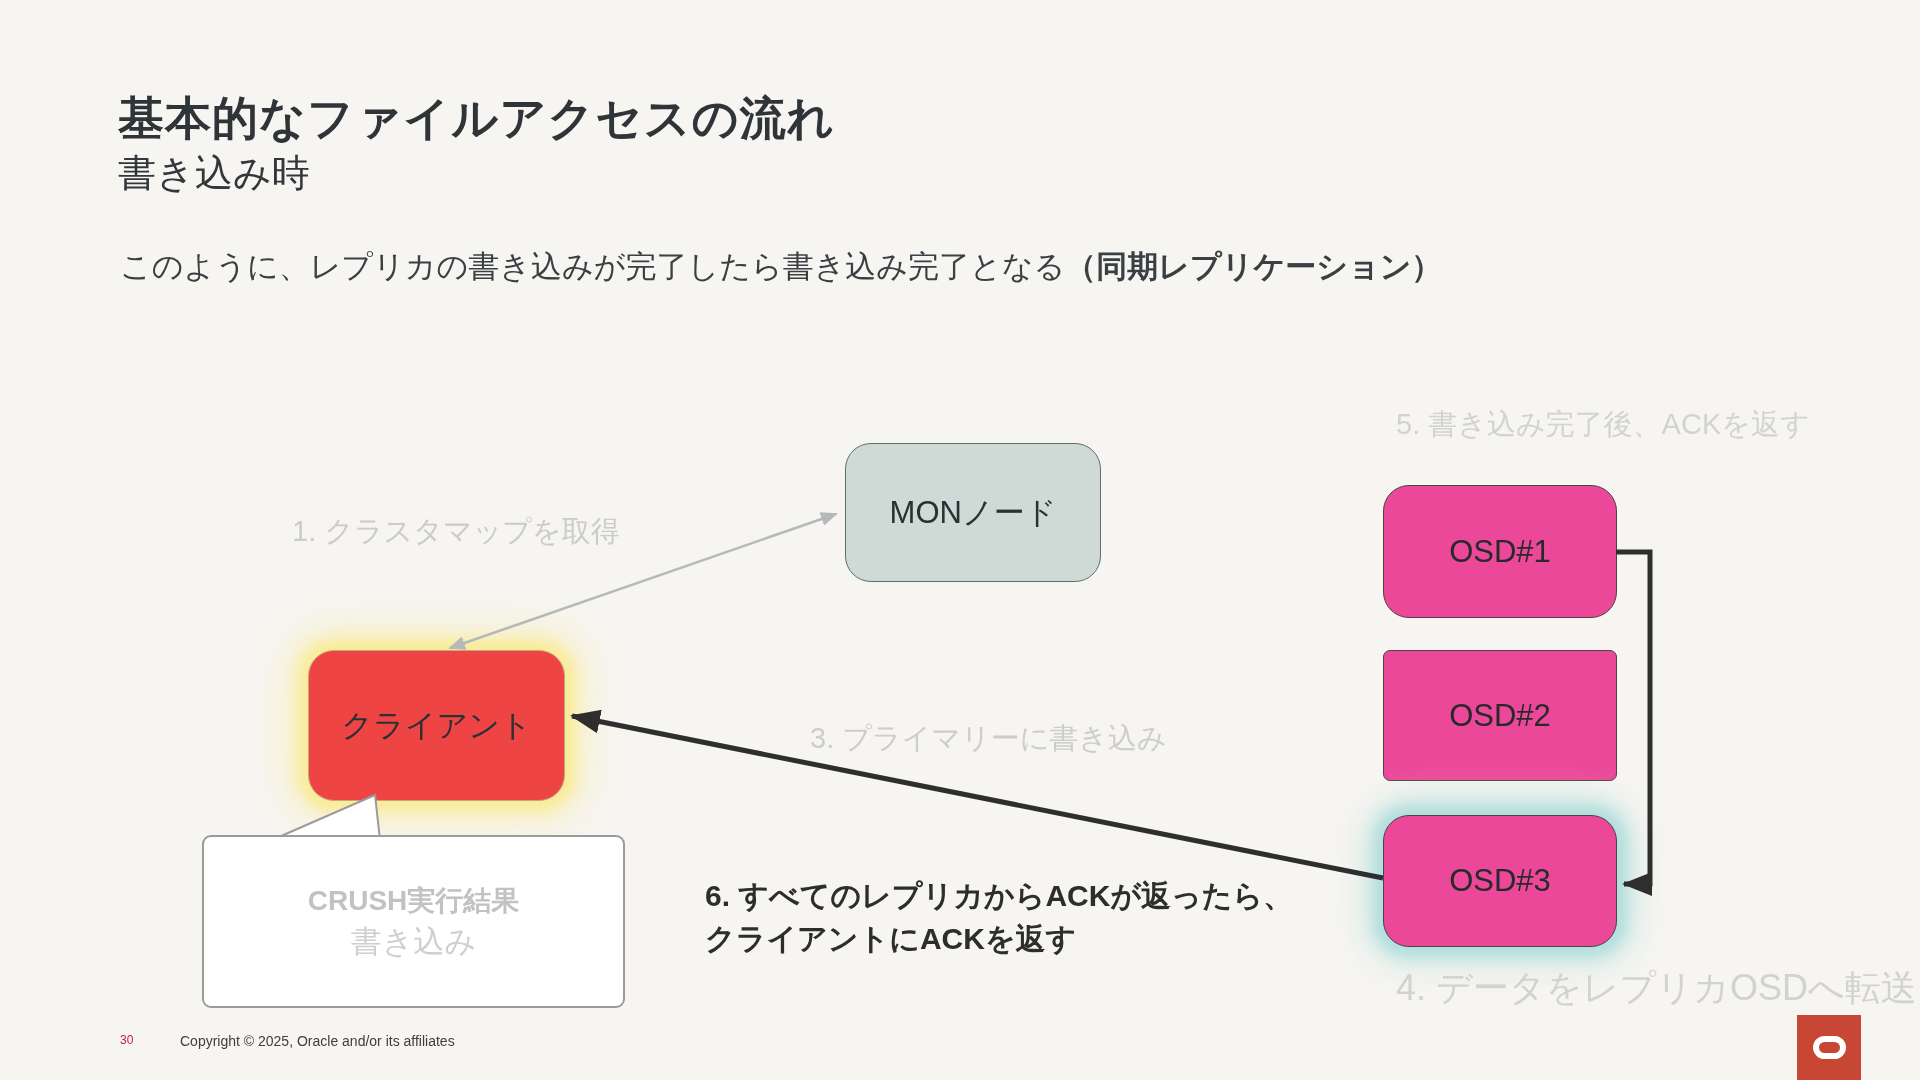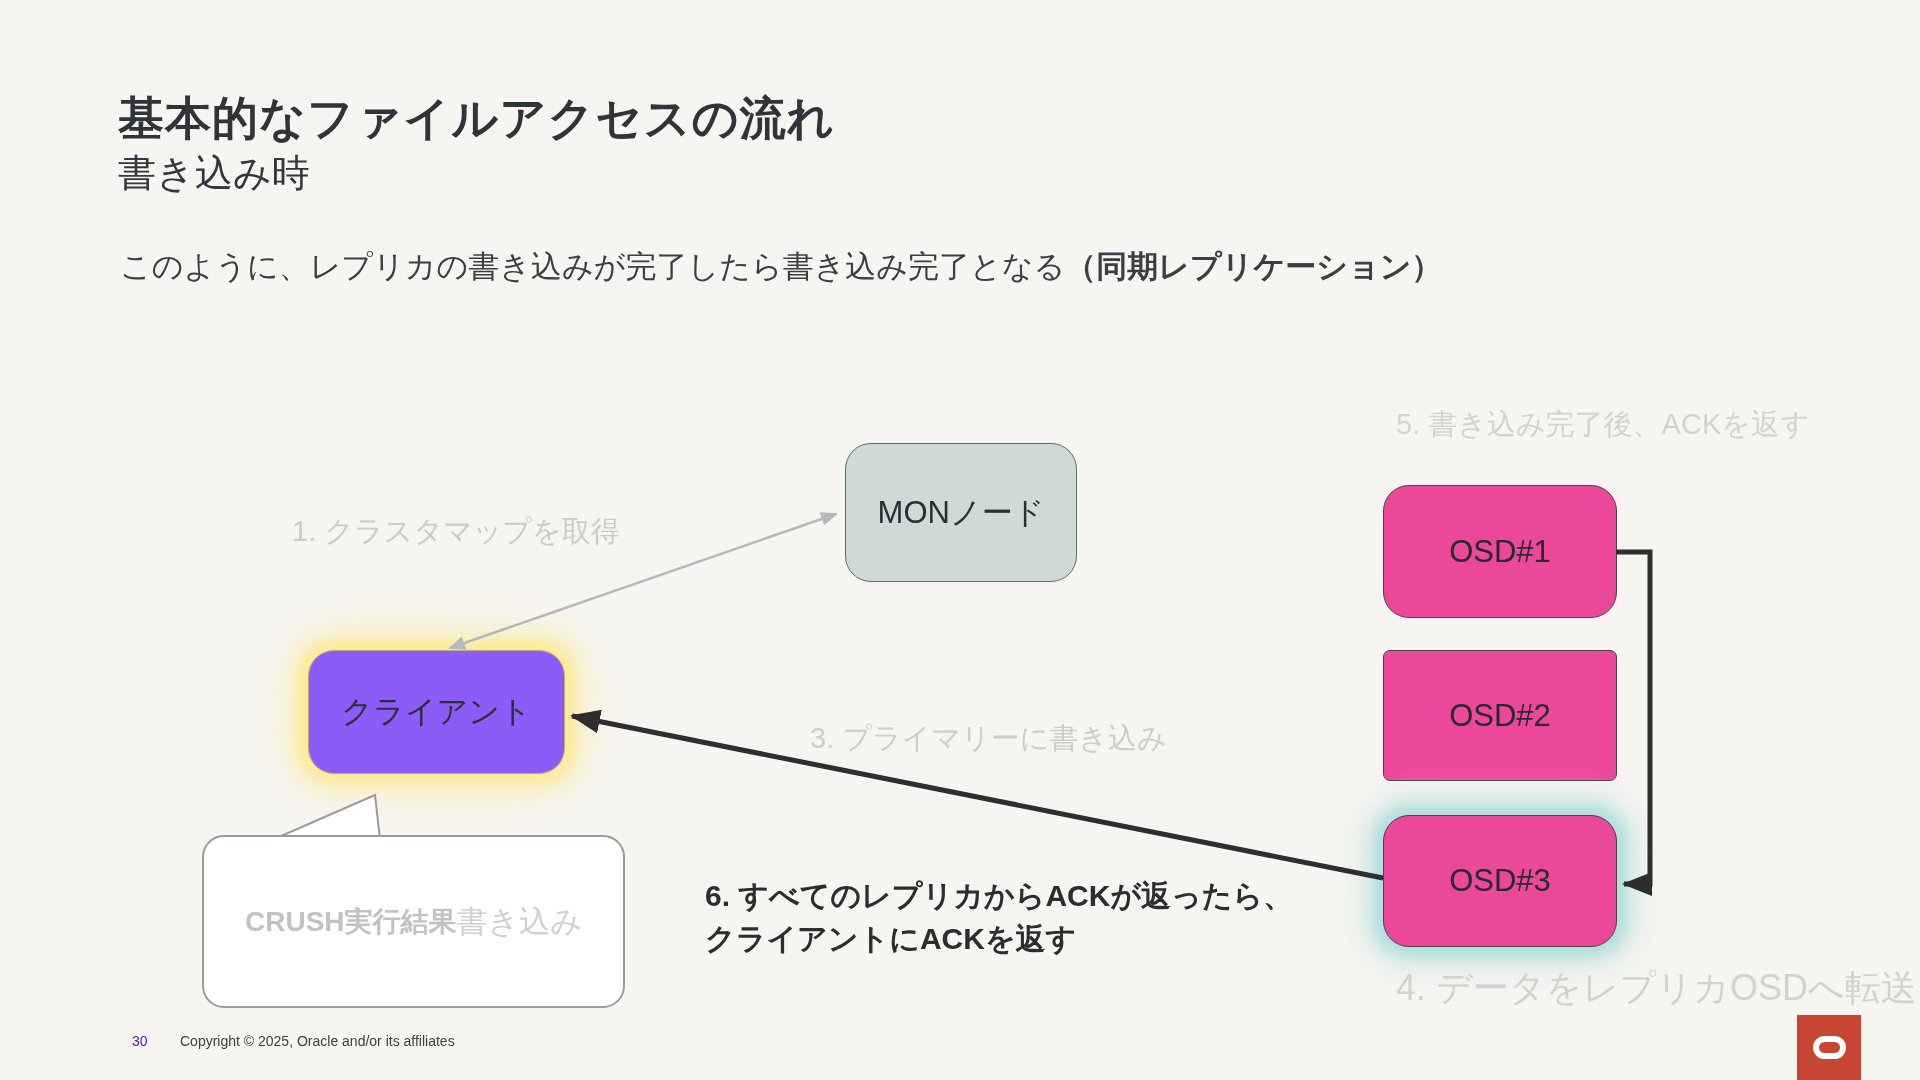--- a/index.html
+++ b/index.html
@@ -14,51 +14,51 @@
   .slide-title{left:118px;top:88px;font-size:46px;font-weight:bold;color:#2f3438;letter-spacing:1px;}
   .slide-subtitle{left:118px;top:148px;font-size:38px;color:#32373b;}
   .body-line{left:120px;top:246px;font-size:31px;color:#3a3f43;}
   .body-line b{font-weight:bold;}
   
   .node{
     position:absolute;display:flex;align-items:center;justify-content:center;
     border-radius:26px;font-size:31px;color:#2b3034;box-sizing:border-box;
     z-index:2;
   }
-  .mon-node{left:845px;top:443px;width:232px;height:139px;background:#cfdad7;border:1.5px solid #5d6f6b;}
+  .mon-node{left:845px;top:443px;width:256px;height:139px;background:#cfdad7;border:1.5px solid #5d6f6b;}
   .client-node{
-    left:308px;top:650px;width:257px;height:124px;background:#8b5cf6;border:1.5px solid #c0a97e;
+    left:308px;top:650px;width:257px;height:151px;background:#ef4444;border:1.5px solid #c0a97e;
     box-shadow:0 0 14px 10px rgba(250,234,140,0.85),0 0 34px 22px rgba(250,234,140,0.40);
   }
   .osd-node{width:234px;background:#ec4899;border:1.5px solid #4c4442;color:#27292b;}
   .osd1{left:1383px;top:485px;height:133px;}
   .osd2{left:1383px;top:650px;height:131px;border-radius:7px;}
   .osd3{left:1383px;top:815px;height:132px;
     box-shadow:0 0 14px 10px rgba(172,221,219,0.9),0 0 32px 20px rgba(172,221,219,0.45);}
   
   .step-label{position:absolute;font-size:29px;color:#cbcbc8;z-index:3;white-space:nowrap;}
   .lbl-step1{left:292px;top:512px;}
   .lbl-step3{left:810px;top:719px;color:#cdcdca;}
   .lbl-step5{left:1396px;top:405px;color:#d2d2cf;}
   .lbl-step4{left:1396px;top:964px;color:#d2d2cf;font-size:36px;}
   .step6-label{left:705px;top:874px;font-size:30px;font-weight:bold;color:#2d2d2d;line-height:43px;z-index:4;}
   
   .arrow-layer{left:0;top:0;z-index:5;pointer-events:none;}
   
   .bubble-tail{left:240px;top:788px;z-index:6;pointer-events:none;}
   .speech-bubble{
     left:202px;top:835px;width:423px;height:173px;background:#ffffff;
-    border:2px solid #9b9b9b;border-radius:22px;z-index:7;box-sizing:border-box;
-    display:flex;align-items:center;justify-content:center;
+    border:2px solid #9b9b9b;border-radius:9px;z-index:7;box-sizing:border-box;
+    display:flex;flex-direction:column;justify-content:center;
     text-align:center;
   }
   .bubble-title{font-size:28px;font-weight:bold;color:#c2c2c2;line-height:40px;}
   .bubble-line{font-size:31px;color:#cfcfcd;line-height:42px;}
   
-  .page-number{left:132px;top:1033px;font-size:14px;color:#4c1d95;}
+  .page-number{left:120px;top:1033px;font-size:12px;color:#be185d;}
   .copyright{left:180px;top:1033px;font-size:14px;color:#3e3e3e;}
   
   .oracle-logo{
     left:1797px;top:1015px;width:64px;height:65px;background:#c74634;z-index:8;
     display:flex;align-items:center;justify-content:center;
   }
   .oracle-o{
     display:block;width:21px;height:11px;border:6px solid #ffffff;border-radius:12px;
     background:transparent;
   }

